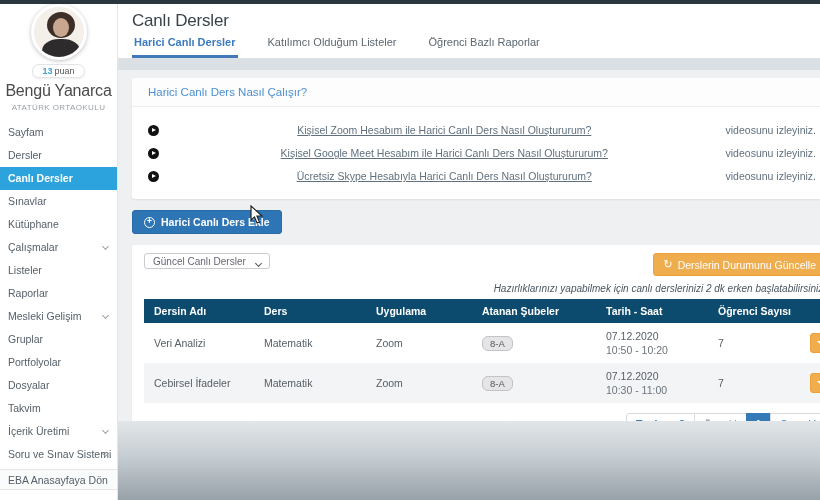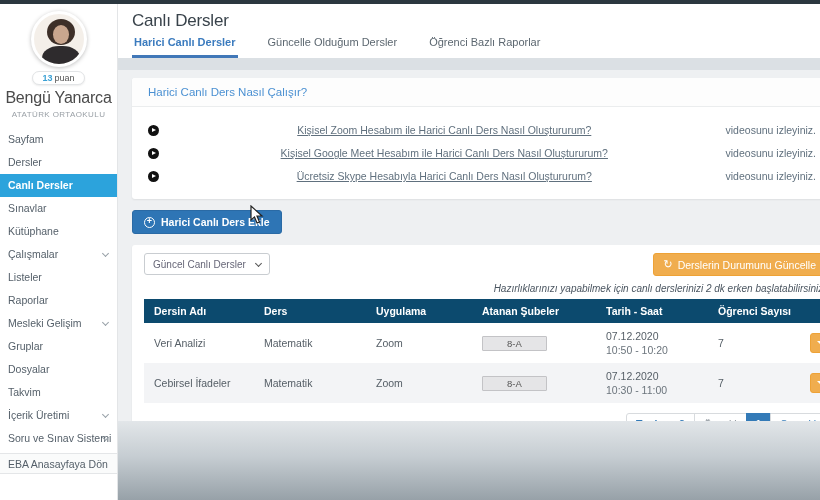--- a/index.html
+++ b/index.html
@@ -9,21 +9,21 @@
     background:#eef0f2; position:relative;
   }
   
   .topbar { position:absolute; left:0; top:0; width:820px; height:4px; background:#2b373f; }
 
   
   .sidebar {
     position:absolute; left:0; top:4px; width:118px; height:496px;
     background:#ffffff; border-right:1px solid #e3e5e7; z-index:5;
   }
-  .profile { text-align:center; padding-top:7px; }
+  .profile { text-align:center; }
   .avatar {
     width:56px; height:56px; border-radius:50%; margin:0 auto;
     background:#f4efe9; border:3px solid #fff;
     box-shadow:0 1px 4px rgba(0,0,0,.25);
     position:relative; overflow:hidden;
   }
   .avatar .hair  { position:absolute; left:13px; top:5px;  width:28px; height:26px; border-radius:50%; background:#3d2f28; }
   .avatar .face  { position:absolute; left:19px; top:11px; width:16px; height:19px; border-radius:50%; background:#c9a68e; }
   .avatar .body  { position:absolute; left:8px;  top:32px; width:38px; height:26px; border-radius:45% 45% 0 0; background:#2e2b2d; }
   .points-badge {
@@ -104,21 +104,21 @@
     font-size:9px; line-height:1; margin-right:6px; font-weight:bold; padding-bottom:1px;
   }
 
   
   .panel {
     background:#fff; border-radius:3px; margin-right:8px; padding:8px 6px 10px 12px;
     box-shadow:0 1px 2px rgba(0,0,0,.07);
   }
   .filter-row { display:flex; align-items:flex-start; justify-content:space-between; }
   .custom-select {
-    width:126px; height:22px; border:1px solid #c9cdd1; border-radius:3px;
+    width:126px; height:16px; border:1px solid #c9cdd1; border-radius:3px;
     display:flex; align-items:center; padding:0 8px; font-size:10px; color:#667;
     background:#fff; cursor:pointer; position:relative;
   }
   .custom-select .sel-chev {
     position:absolute; right:8px; top:7px; width:5px; height:5px;
     border-right:1.5px solid #555; border-bottom:1.5px solid #555; transform:rotate(45deg);
   }
   .btn-update {
     background:#f0ad4e; border:1px solid #eea236; color:#fff; border-radius:3px;
     height:23px; padding:0 9px; font-size:10.5px; display:inline-flex; align-items:center;
@@ -130,22 +130,22 @@
   
   table { border-collapse:collapse; width:100%; margin-top:5px; table-layout:fixed; }
   thead th {
     background:#0c4a6e; color:#fff; font-size:10.5px; text-align:left;
     padding:6px 10px; font-weight:bold; white-space:nowrap;
   }
   tbody td { font-size:10.5px; color:#555e66; padding:7px 10px; vertical-align:middle; }
   tbody tr.odd  { background:#fff; }
   tbody tr.even { background:#f3f4f6; }
   .branch-badge {
-    display:inline-block; background:#e5e5e7; border:1px solid #c3c3c6; border-radius:1px;
-    padding:1px 24px; font-size:9.5px; color:#555; cursor:pointer;
+    display:inline-block; background:#e5e5e7; border:1px solid #c3c3c6; border-radius:6px;
+    padding:1px 7px; font-size:9.5px; color:#555; cursor:pointer;
   }
   .datetime .d { display:block; }
   .datetime .t { display:block; color:#6b747c; margin-top:2px; }
   .row-action-btn {
     width:22px; height:20px; background:#f0ad4e; border:1px solid #eea236; border-radius:3px;
     display:inline-flex; align-items:center; justify-content:center; cursor:pointer;
   }
   .caret-down {
     border-top:4px solid #fff; border-left:4px solid transparent; border-right:4px solid transparent;
   }
@@ -190,34 +190,35 @@
     <div class="menu-item">Sayfam</div>
     <div class="menu-item">Dersler</div>
     <div class="menu-item active">Canlı Dersler</div>
     <div class="menu-item">Sınavlar</div>
     <div class="menu-item">Kütüphane</div>
     <div class="menu-item"><span>Çalışmalar</span><span class="chev"></span></div>
     <div class="menu-item">Listeler</div>
     <div class="menu-item">Raporlar</div>
     <div class="menu-item"><span>Mesleki Gelişim</span><span class="chev"></span></div>
     <div class="menu-item">Gruplar</div>
+    <div class="menu-item">Portfolyolar</div>
     <div class="menu-item">Dosyalar</div>
     <div class="menu-item">Takvim</div>
     <div class="menu-item"><span>İçerik Üretimi</span><span class="chev"></span></div>
     <div class="menu-item"><span>Soru ve Sınav Sistemi</span><span class="chev"></span></div>
     <div class="menu-footer">EBA Anasayfaya Dön</div>
   </div>
 </div>
 
 <div class="main">
   <div class="main-header">
     <div class="page-title">Canlı Dersler</div>
     <div class="tabs">
       <div class="tab active">Harici Canlı Dersler</div>
-      <div class="tab">Güncelle Olduğum Dersler</div>
+      <div class="tab">Katılımcı Olduğum Listeler</div>
       <div class="tab">Öğrenci Bazlı Raporlar</div>
     </div>
   </div>
   <div class="band"></div>
 
   <div class="content">
 
     <div class="info-box">
       <div class="info-box-header">Harici Canlı Ders Nasıl Çalışır?</div>
       <div class="info-box-body">

